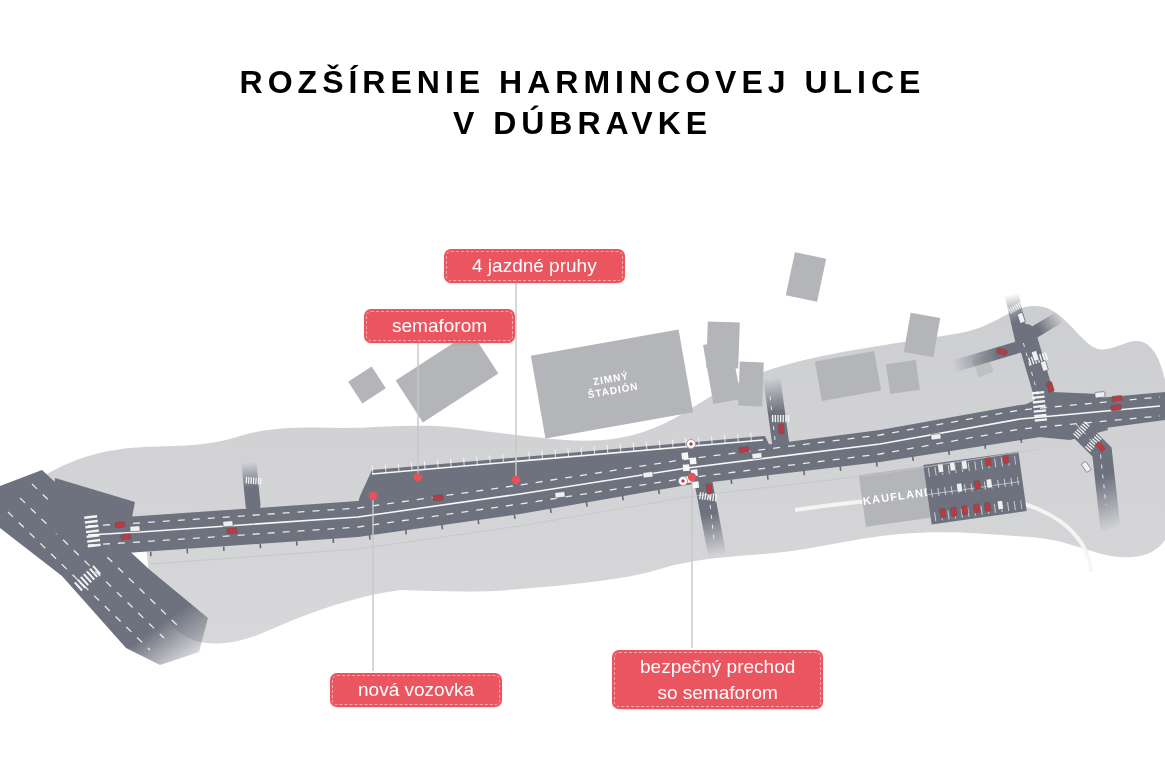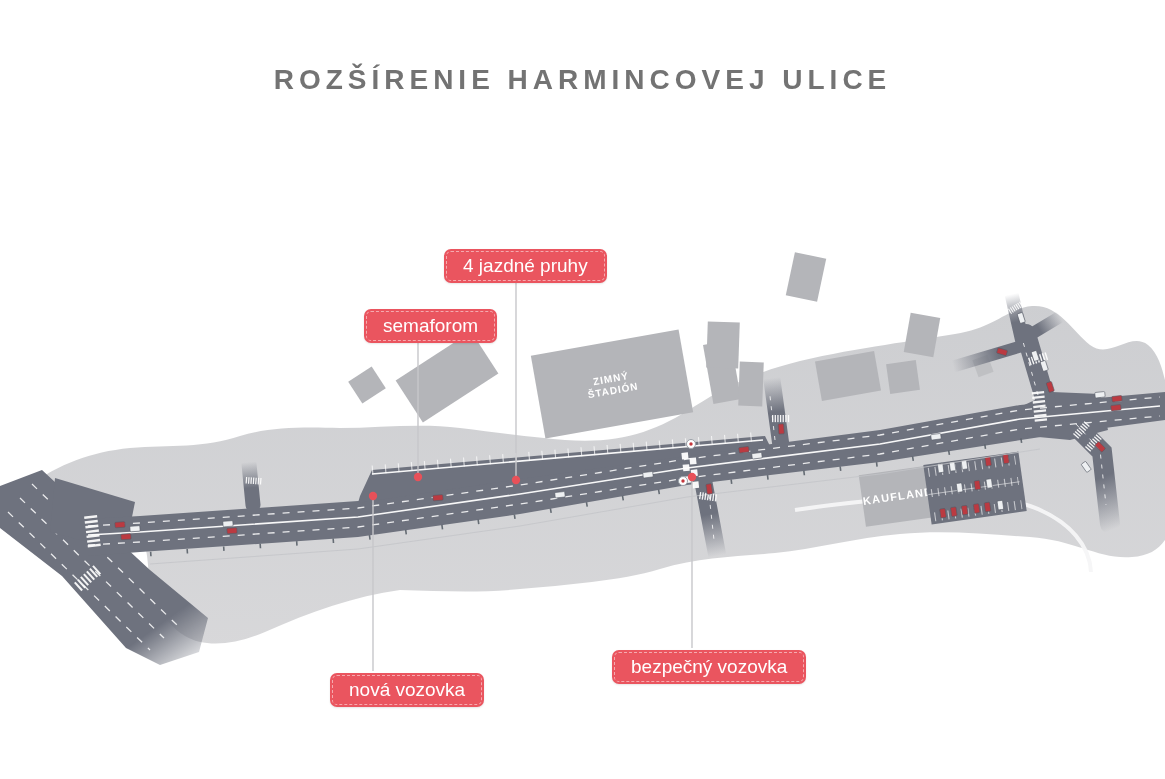--- a/index.html
+++ b/index.html
@@ -1,37 +1,38 @@
 <!DOCTYPE html>
 <html><head>
 <meta charset="utf-8">
 <style>
   html,body{margin:0;padding:0}
   body{width:1165px;height:779px;background:#ffffff;position:relative;overflow:hidden;
        font-family:"Liberation Sans",sans-serif}
   .title{position:absolute;top:62px;left:0;width:1165px;text-align:center;
-         color:#737373;font-weight:700;font-size:28px;line-height:1.27;letter-spacing:5px}
+         color:#000000;font-weight:700;font-size:32px;line-height:1.27;letter-spacing:5px}
   .map-svg{position:absolute;left:0;top:0}
   .badge{position:absolute;background:#ea555f;color:#ffffff;font-size:19px;line-height:1.35;
-         padding:4px 19px;border-radius:7px;text-align:center;
+         padding:4px 28px;border-radius:7px;text-align:center;
          outline:1px dashed rgba(255,255,255,.5);outline-offset:-3px;
          box-shadow:0 1px 2px rgba(0,0,0,.10)}
   .car{stroke:#565b66;stroke-width:.6}
   .cr{fill:#bb3a41}
   .cw{fill:#eef0f2}
   .dash{stroke:#ffffff;stroke-width:1.3;fill:none;stroke-dasharray:7 8;opacity:.85}
   .solidline{stroke:#ffffff;stroke-width:1.6;fill:none;opacity:.95}
   .bldg{fill:#b4b5b9}
   .blabel{fill:#ffffff;font-weight:700;text-anchor:middle}
 </style>
 </head>
 <body>
 
 <div class="title">
   <div>ROZŠÍRENIE HARMINCOVEJ ULICE</div>
+  <div>V DÚBRAVKE</div>
 </div>
 
 <svg class="map-svg" width="1165" height="779" viewBox="0 0 1165 779">
   <defs>
     <linearGradient id="lgLand" x1="0" y1="300" x2="0" y2="660" gradientUnits="userSpaceOnUse">
       <stop offset="0" stop-color="#cdced1"></stop>
         <stop offset="1" stop-color="#d8d8da"></stop>
     </linearGradient>
     <linearGradient id="fadeA" x1="120" y1="560" x2="200" y2="672" gradientUnits="userSpaceOnUse">
       <stop offset="0" stop-color="#fff"></stop>
@@ -285,14 +286,15 @@
   </g>
 </svg>
 
 <div class="badge" style="left:444px;top:249px">4 jazdné pruhy</div>
 
 <div class="badge" style="left:364px;top:309px">semaforom</div>
 
 <div class="badge" style="left:330px;top:673px">nová vozovka</div>
 
 <div class="badge" style="left:612px;top:650px">
-  <div>bezpečný vozovka</div>
+  <div>bezpečný prechod</div>
+  <div>so semaforom</div>
 </div>
 
 </body></html>

